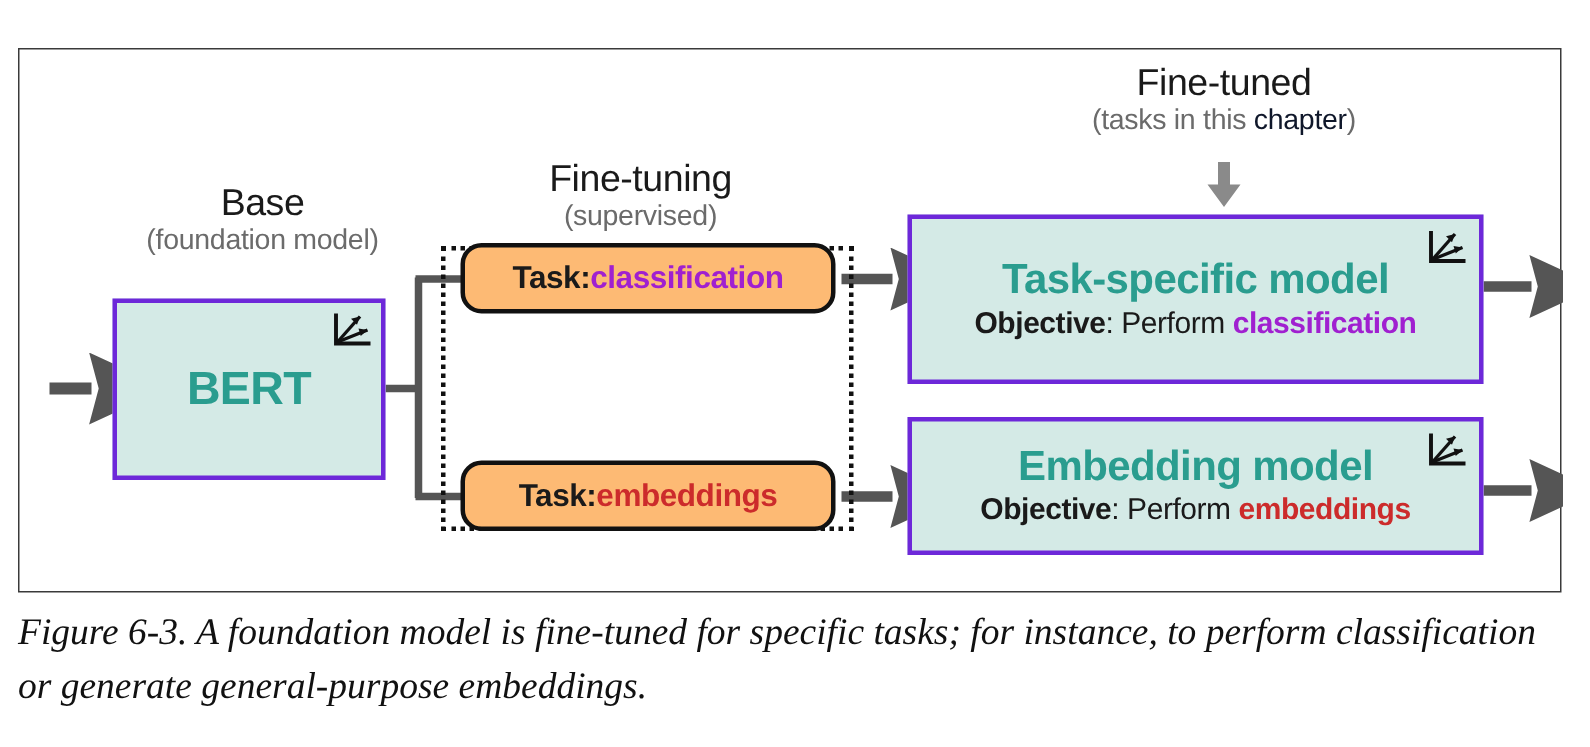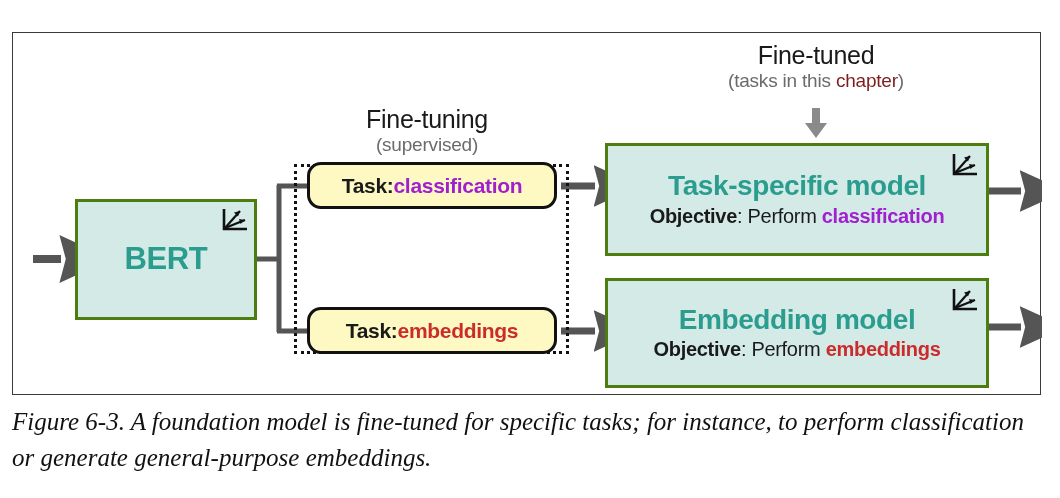--- a/index.html
+++ b/index.html
@@ -51,27 +51,27 @@
     color: #1a1a1a;
     letter-spacing: -0.3px;
   }
   .group-head .sub {
     display: block;
     font-size: 19px;
     color: #6b6b6b;
     margin-top: 3px;
     letter-spacing: -0.2px;
   }
-  .group-head .sub .hl-blue { color: #7f1d1d; }
+  .group-head .sub .hl-blue { color: #0f172a; }
 
   
   .model-box {
     position: absolute;
     background: #d4eae6;
-    border: 3px solid #4d7c0f;
+    border: 3px solid #6d28d9;
     box-sizing: border-box;
     display: flex;
     flex-direction: column;
     align-items: center;
     justify-content: center;
   }
   .model-box .mtitle {
     color: #2a9d8f;
     font-weight: bold;
     letter-spacing: -0.4px;
@@ -96,21 +96,21 @@
   .dotted-box {
     position: absolute;
     border: 3px dotted #111111;
     box-sizing: border-box;
     background: transparent;
   }
 
   
   .task-pill {
     position: absolute;
-    background: #fef9c3;
+    background: #fdba74;
     border: 3.5px solid #111111;
     border-radius: 14px;
     box-sizing: border-box;
     display: flex;
     align-items: center;
     justify-content: center;
     font-size: 21px;
     letter-spacing: -0.3px;
     white-space: nowrap;
     color: #1a1a1a;
@@ -167,20 +167,24 @@
       <line x1="264" y1="298" x2="302" y2="298" stroke="#555555" stroke-width="5"></line>
 
       <line x1="548" y1="153" x2="582" y2="153" stroke="#555555" stroke-width="7" marker-end="url(#arrowhead)"></line>
 
       <line x1="548" y1="298" x2="582" y2="298" stroke="#555555" stroke-width="7" marker-end="url(#arrowhead)"></line>
 
       <line x1="976" y1="158" x2="1008" y2="158" stroke="#555555" stroke-width="7" marker-end="url(#arrowhead)"></line>
       <line x1="976" y1="294" x2="1008" y2="294" stroke="#555555" stroke-width="7" marker-end="url(#arrowhead)"></line>
     </svg>
 
+    <div class="group-head" style="left:62px; top:90px; width:200px;">
+      <span class="ttl">Base</span>
+      <span class="sub">(foundation model)</span>
+    </div>
 
     <div class="model-box" style="left:62px; top:166px; width:182px; height:121px;">
       <span class="mtitle" style="font-size:31px;text-align:right;">BERT</span>
       <span class="corner-icon" style="right:4px; top:4px;">
         <svg width="30" height="28" viewBox="0 0 30 28">
           <path d="M4 3 L4 23 L27 23" stroke="#111" stroke-width="2.6" fill="none"></path>
           <line x1="5" y1="22" x2="20" y2="5" stroke="#111" stroke-width="2.2"></line>
           <polygon points="20,5 14,6.5 18,10.5" fill="#111"></polygon>
           <line x1="5" y1="22" x2="25" y2="14" stroke="#111" stroke-width="2.2"></line>
           <polygon points="25,14 19,13 20.5,18" fill="#111"></polygon>
@@ -223,21 +227,21 @@
         <svg width="30" height="28" viewBox="0 0 30 28">
           <path d="M4 3 L4 23 L27 23" stroke="#111" stroke-width="2.6" fill="none"></path>
           <line x1="5" y1="22" x2="20" y2="5" stroke="#111" stroke-width="2.2"></line>
           <polygon points="20,5 14,6.5 18,10.5" fill="#111"></polygon>
           <line x1="5" y1="22" x2="25" y2="14" stroke="#111" stroke-width="2.2"></line>
           <polygon points="25,14 19,13 20.5,18" fill="#111"></polygon>
         </svg>
       </span>
     </div>
 
-    <div class="model-box" style="left:592px; top:245px; width:384px; height:110px;">
+    <div class="model-box" style="left:592px; top:245px; width:384px; height:92px;">
       <span class="mtitle" style="font-size:28px;">Embedding model</span>
       <span class="mobjective"><b>Objective</b><span>: </span><span>Perform </span><span class="hl-red">embeddings</span></span>
       <span class="corner-icon" style="right:6px; top:5px;">
         <svg width="30" height="28" viewBox="0 0 30 28">
           <path d="M4 3 L4 23 L27 23" stroke="#111" stroke-width="2.6" fill="none"></path>
           <line x1="5" y1="22" x2="20" y2="5" stroke="#111" stroke-width="2.2"></line>
           <polygon points="20,5 14,6.5 18,10.5" fill="#111"></polygon>
           <line x1="5" y1="22" x2="25" y2="14" stroke="#111" stroke-width="2.2"></line>
           <polygon points="25,14 19,13 20.5,18" fill="#111"></polygon>
         </svg>

